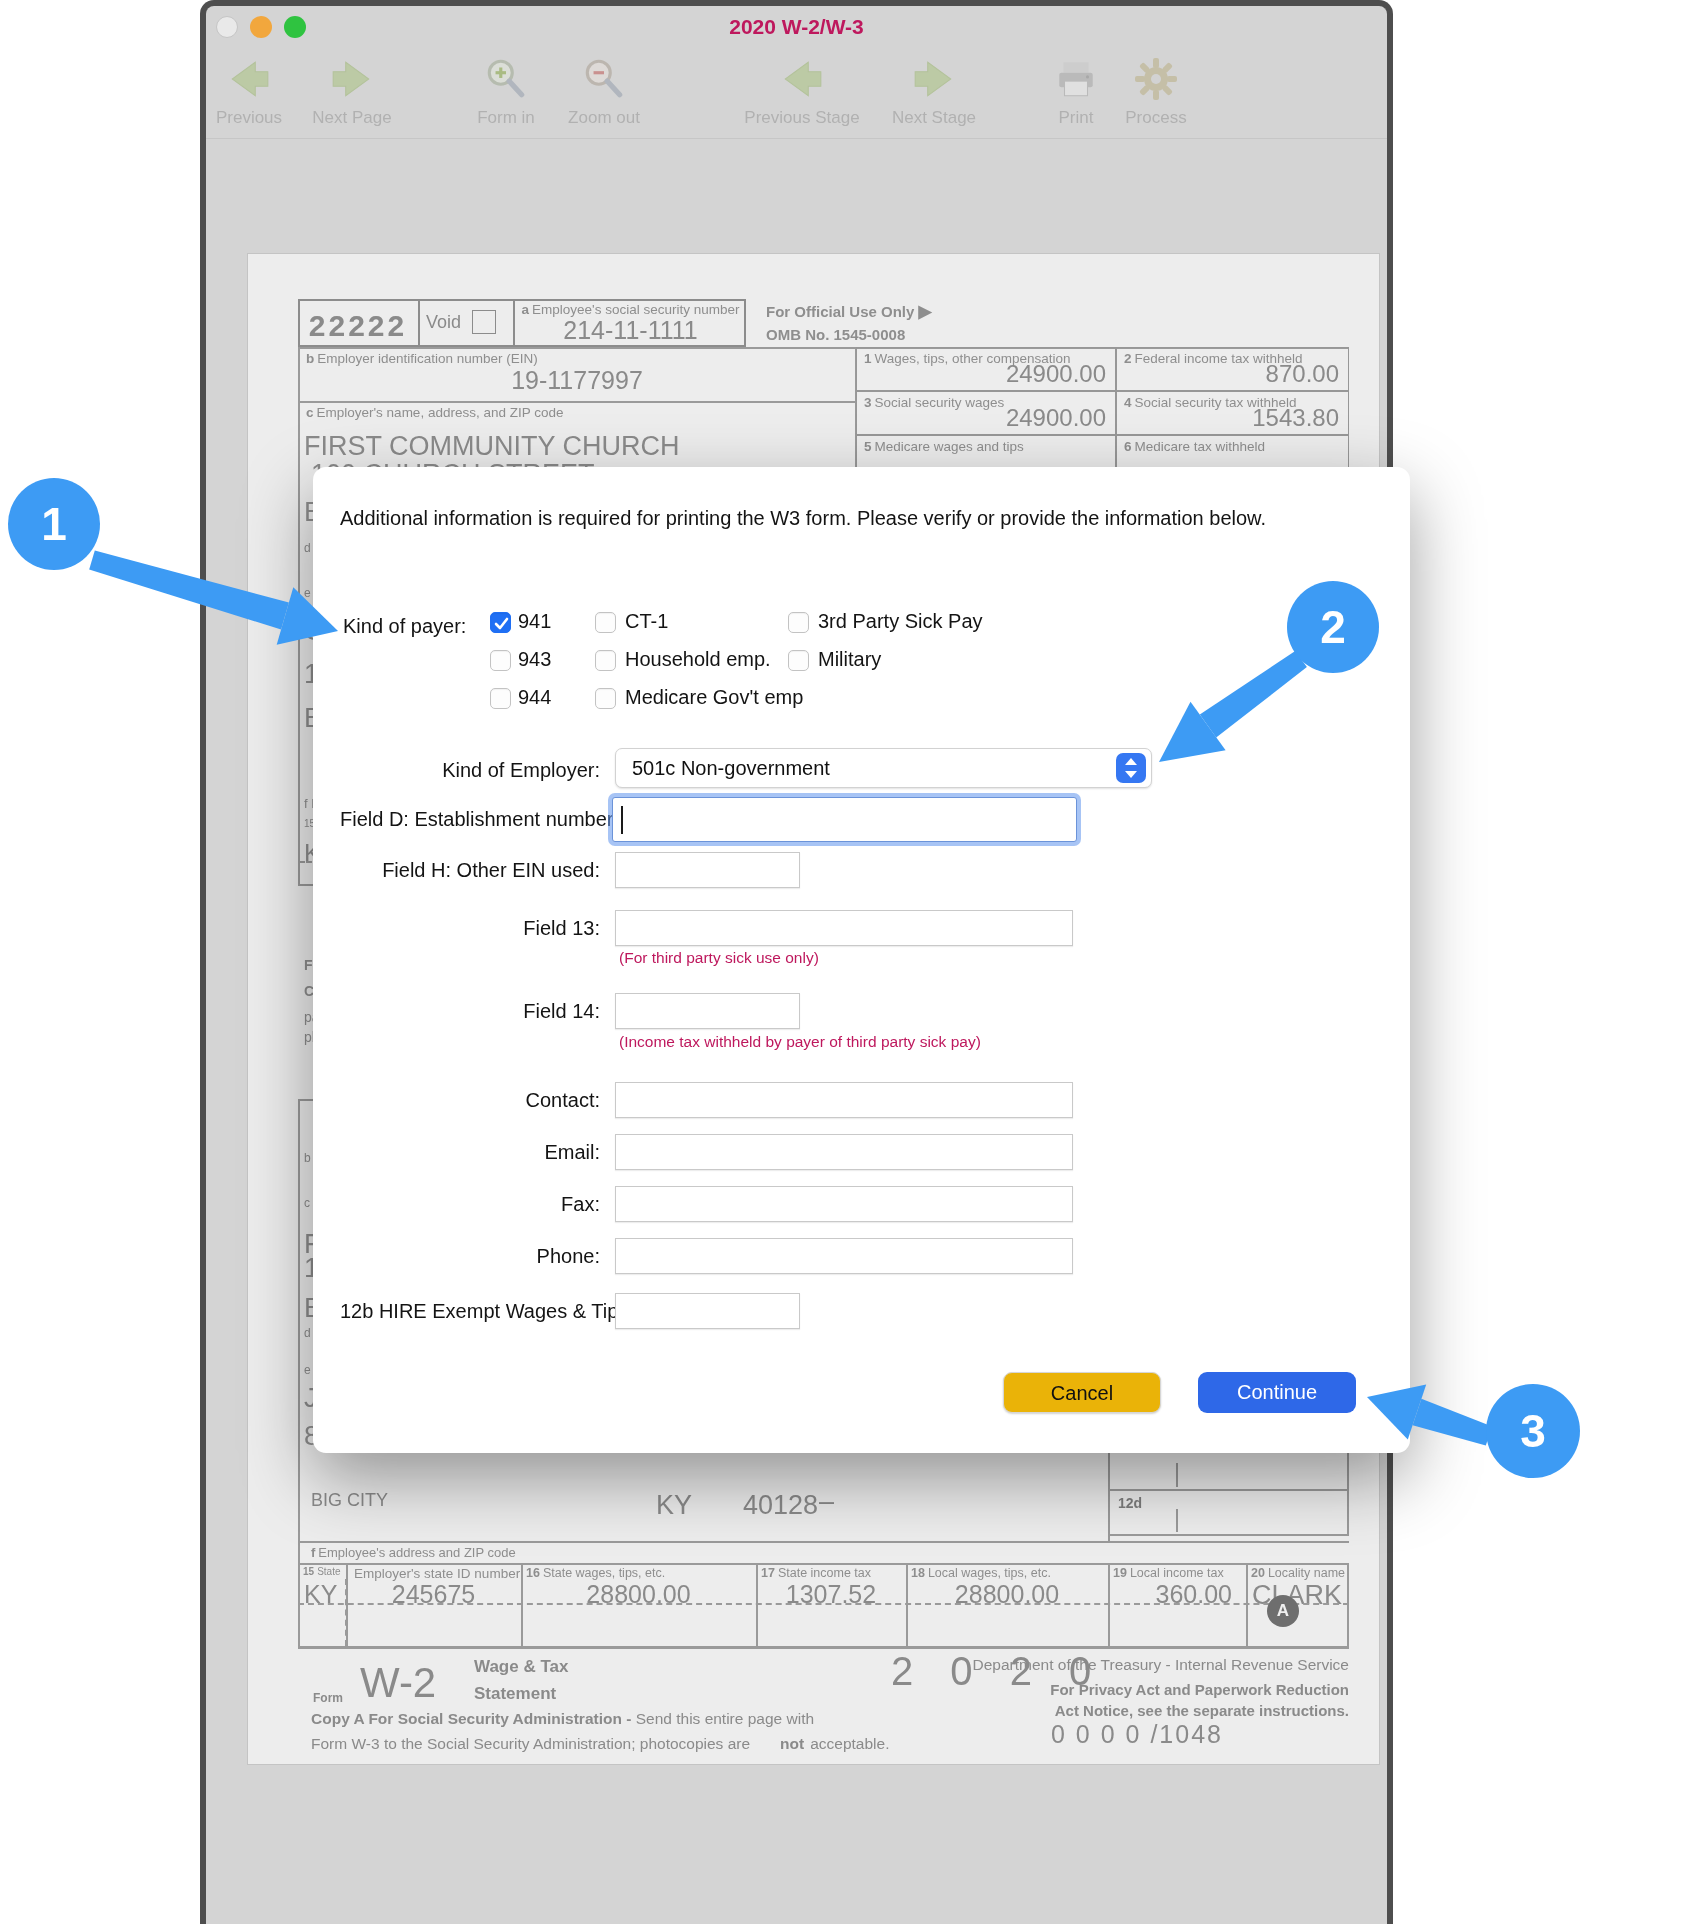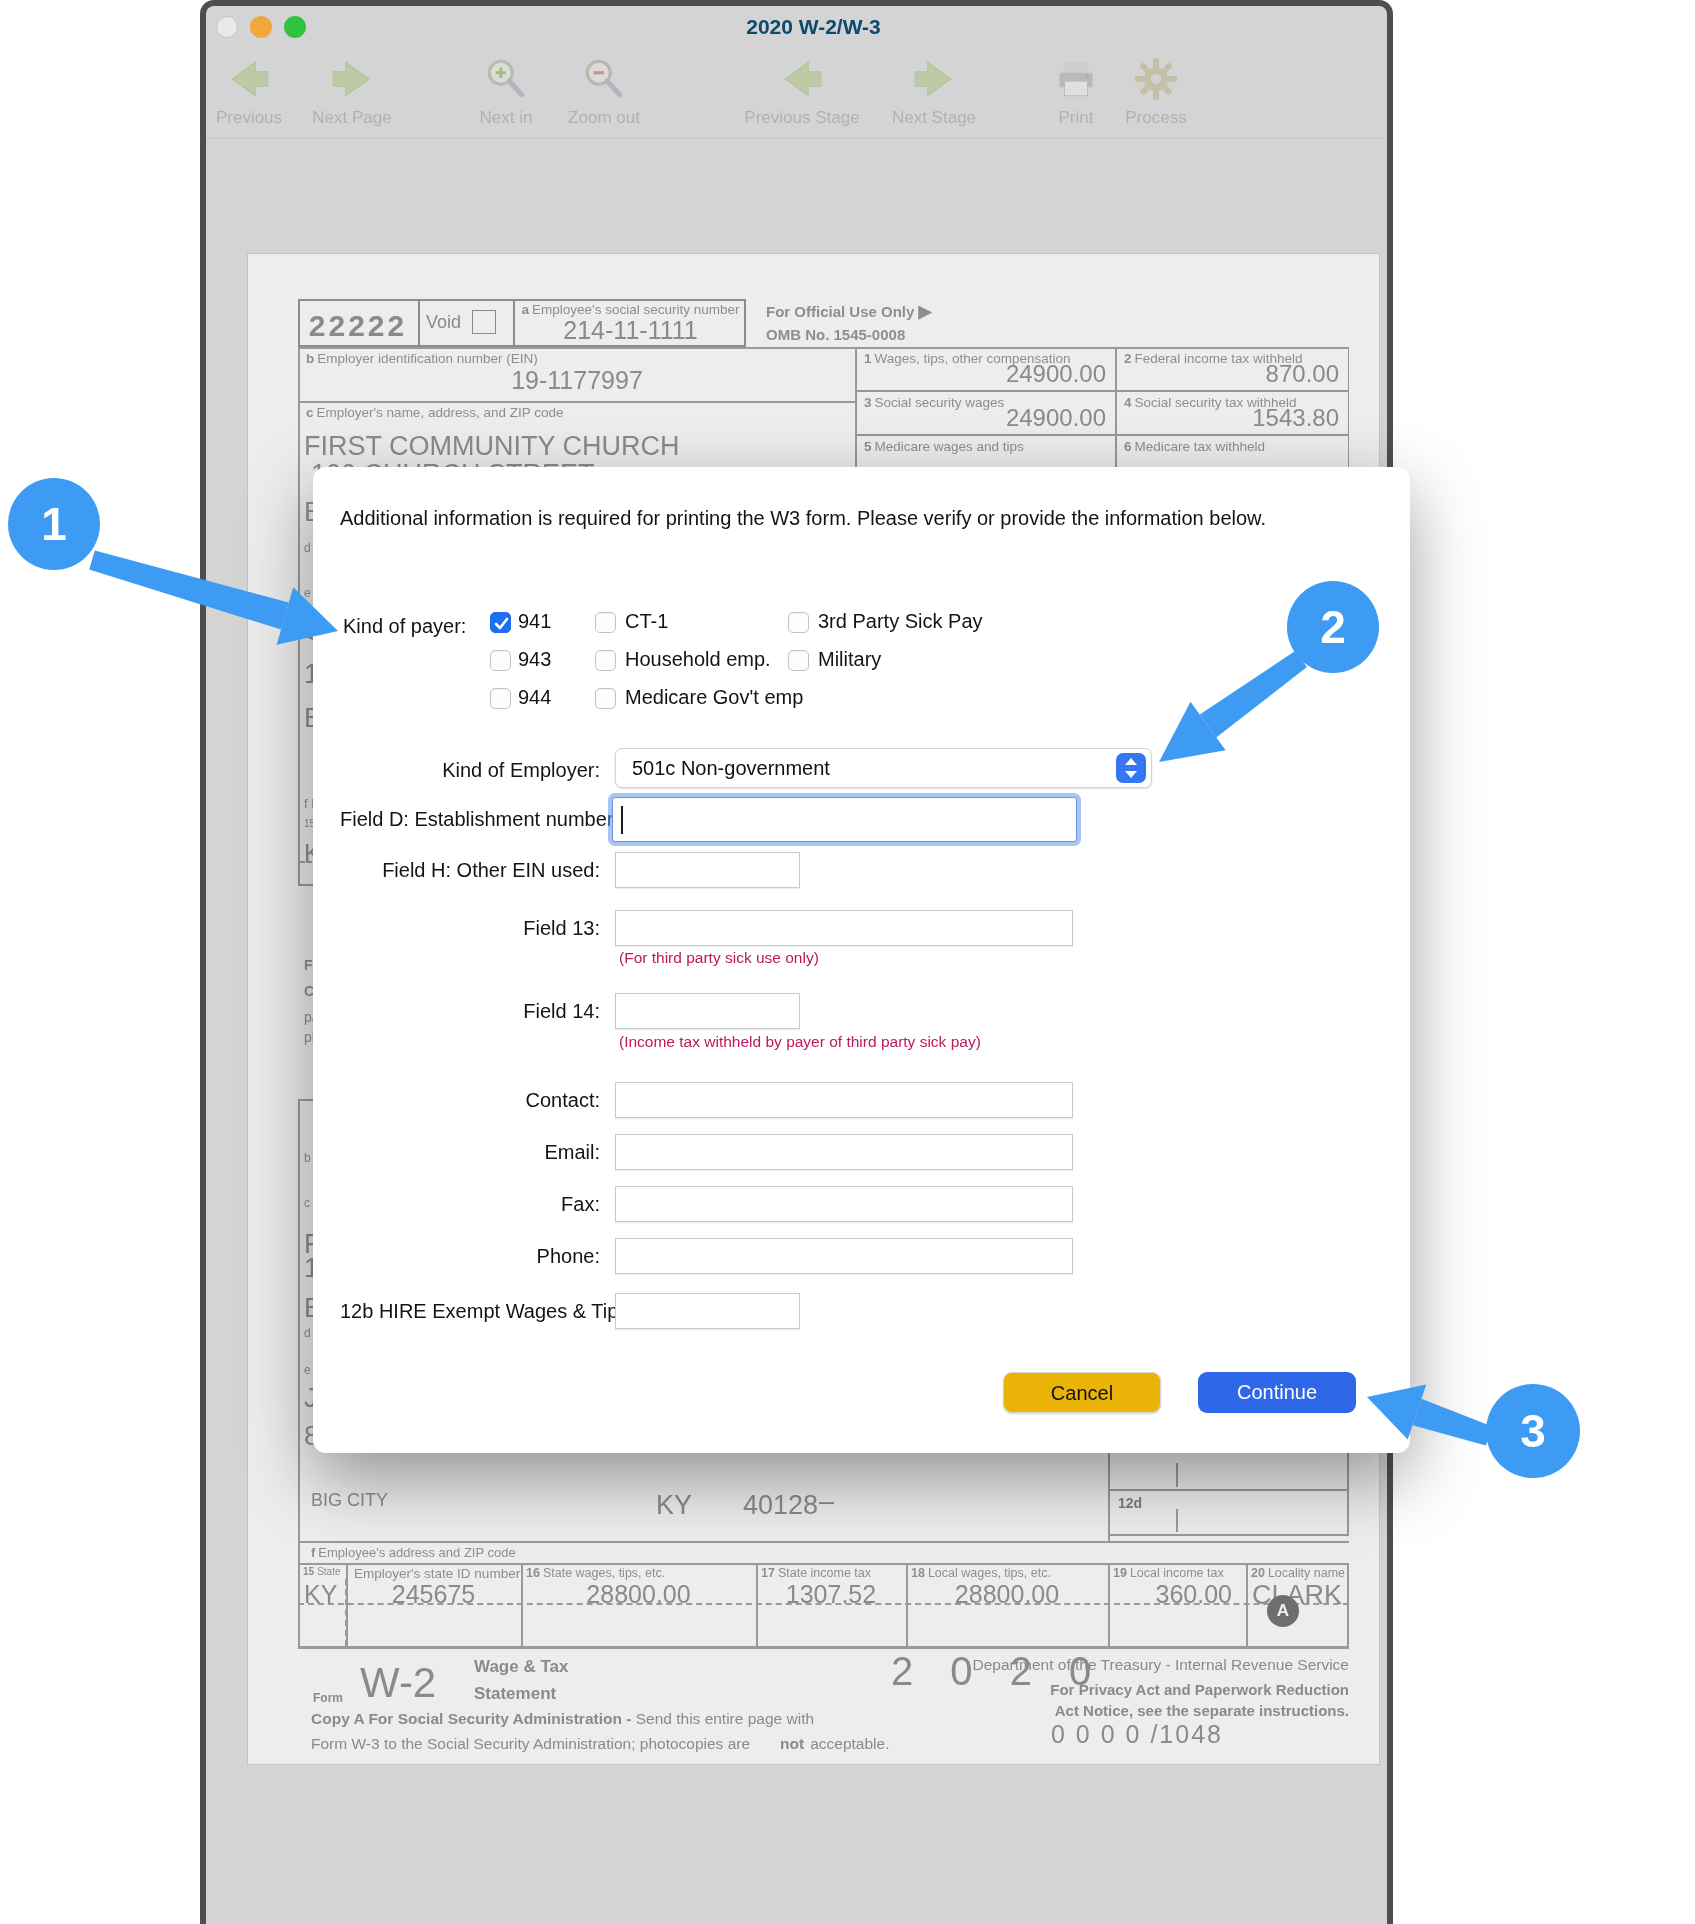--- a/index.html
+++ b/index.html
@@ -6,21 +6,21 @@
   .stage{position:relative;width:1695px;height:1924px;background:#ffffff;
          font-family:"Liberation Sans",sans-serif;overflow:hidden;}
 
   
   .window{position:absolute;left:200px;top:0;width:1193px;height:1930px;
           background:#d4d4d4;border:6px solid #4e4e4e;border-bottom:none;
           border-radius:14px 14px 0 0;box-sizing:border-box;}
   .titlebar{position:absolute;left:0;top:0;width:100%;height:44px;}
   .tlight{position:absolute;top:10px;width:22px;height:22px;border-radius:50%;box-sizing:border-box;}
   .title{position:absolute;left:0;top:9px;width:100%;text-align:center;
-         font-size:21px;font-weight:bold;color:#0c4a6e;margin-left:17px;}
+         font-size:21px;font-weight:bold;color:#be185d;}
   .toolbar{position:absolute;left:0;top:44px;width:100%;height:88px;border-bottom:1px solid #c6c6c6;}
   .tb-item{position:absolute;top:6px;width:140px;margin-left:-70px;text-align:center;opacity:.5;}
   .tb-icon{display:block;margin:0 auto;width:46px;height:46px;}
   .tb-label{display:block;margin-top:6px;font-size:17px;color:#8f8f8f;}
 
   
   .paper{position:absolute;left:247px;top:253px;width:1133px;height:1512px;
          background:#ededed;border:1px solid #c4c4c4;box-sizing:border-box;color:#8e8e8e;}
   .fline{position:absolute;background:#9a9a9a;}
   .fdash{position:absolute;border-top:2px dashed #9a9a9a;}
@@ -87,21 +87,21 @@
               <polygon points="28,6 6,22 28,38 28,29 40,29 40,15 28,15" fill="#a6c178" stroke="#93b163" stroke-width="1"></polygon>
             </svg></span><span class="tb-label">Previous</span></div>
         <div class="tb-item" style="left: 146px;"><span><svg class="tb-icon" viewBox="0 0 44 44">
               <polygon points="16,6 38,22 16,38 16,29 4,29 4,15 16,15" fill="#a6c178" stroke="#93b163" stroke-width="1"></polygon>
             </svg></span><span class="tb-label">Next Page</span></div>
         <div class="tb-item" style="left: 300px;"><span><svg class="tb-icon" viewBox="0 0 44 44">
               <circle cx="17" cy="16" r="11" fill="#e3e8da" stroke="#9aa58c" stroke-width="3"></circle>
               <line x1="25" y1="24" x2="37" y2="37" stroke="#8f9aa9" stroke-width="5" stroke-linecap="round"></line>
               <line x1="12" y1="16" x2="22" y2="16" stroke="#7fa332" stroke-width="3"></line>
               <line x1="17" y1="11" x2="17" y2="21" stroke="#7fa332" stroke-width="3"></line>
-            </svg></span><span class="tb-label">Next in</span></div>
+            </svg></span><span class="tb-label">Form in</span></div>
         <div class="tb-item" style="left: 398px;"><span><svg class="tb-icon" viewBox="0 0 44 44">
               <circle cx="17" cy="16" r="11" fill="#e8e0da" stroke="#a59a8c" stroke-width="3"></circle>
               <line x1="25" y1="24" x2="37" y2="37" stroke="#8f9aa9" stroke-width="5" stroke-linecap="round"></line>
               <line x1="12" y1="16" x2="22" y2="16" stroke="#c0504d" stroke-width="3"></line>
             </svg></span><span class="tb-label">Zoom out</span></div>
         <div class="tb-item" style="left: 596px;"><span><svg class="tb-icon" viewBox="0 0 44 44">
               <polygon points="28,6 6,22 28,38 28,29 40,29 40,15 28,15" fill="#a6c178" stroke="#93b163" stroke-width="1"></polygon>
             </svg></span><span class="tb-label">Previous Stage</span></div>
         <div class="tb-item" style="left: 728px;"><span><svg class="tb-icon" viewBox="0 0 44 44">
               <polygon points="16,6 38,22 16,38 16,29 4,29 4,15 16,15" fill="#a6c178" stroke="#93b163" stroke-width="1"></polygon>

